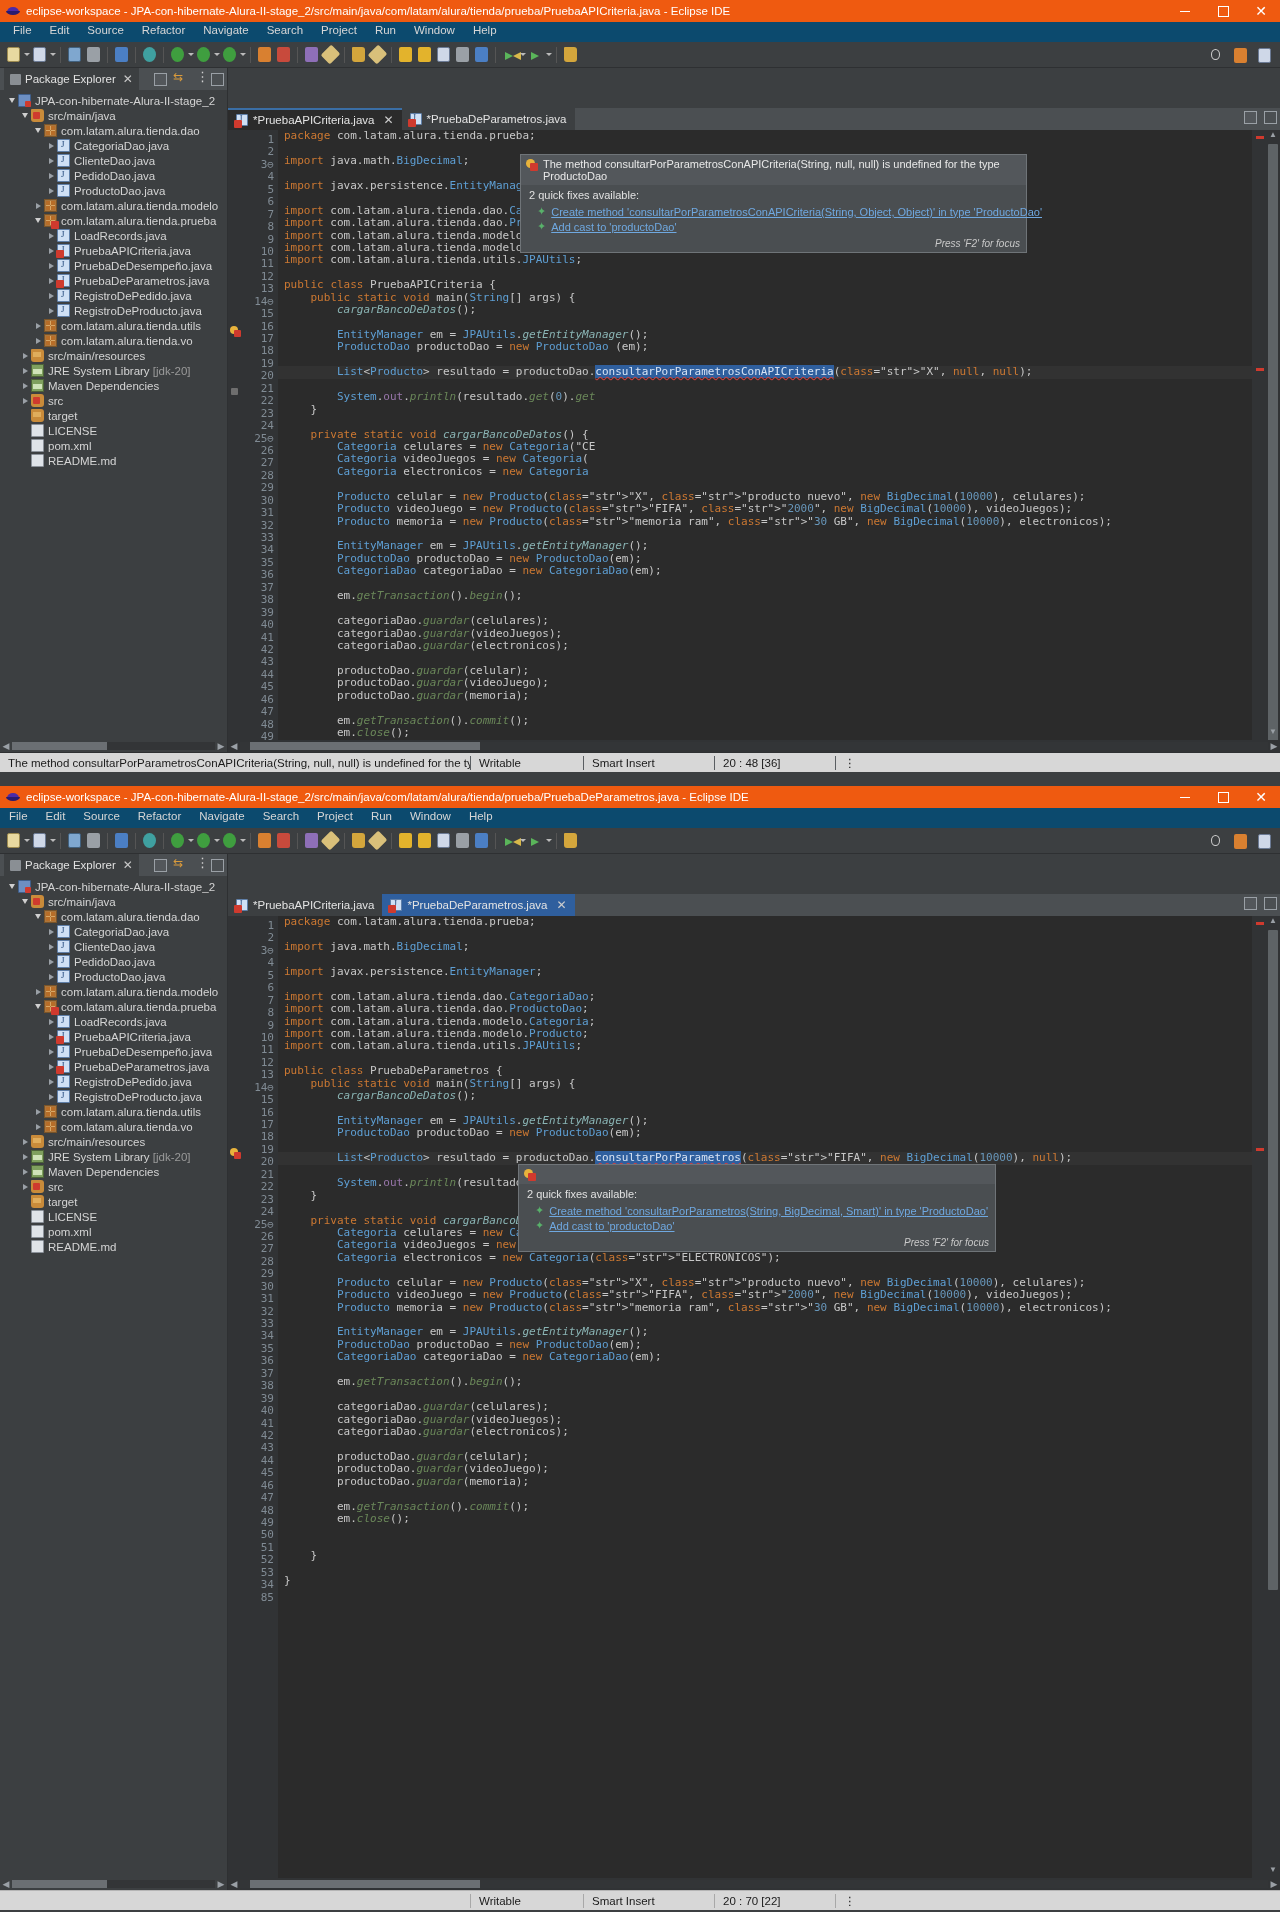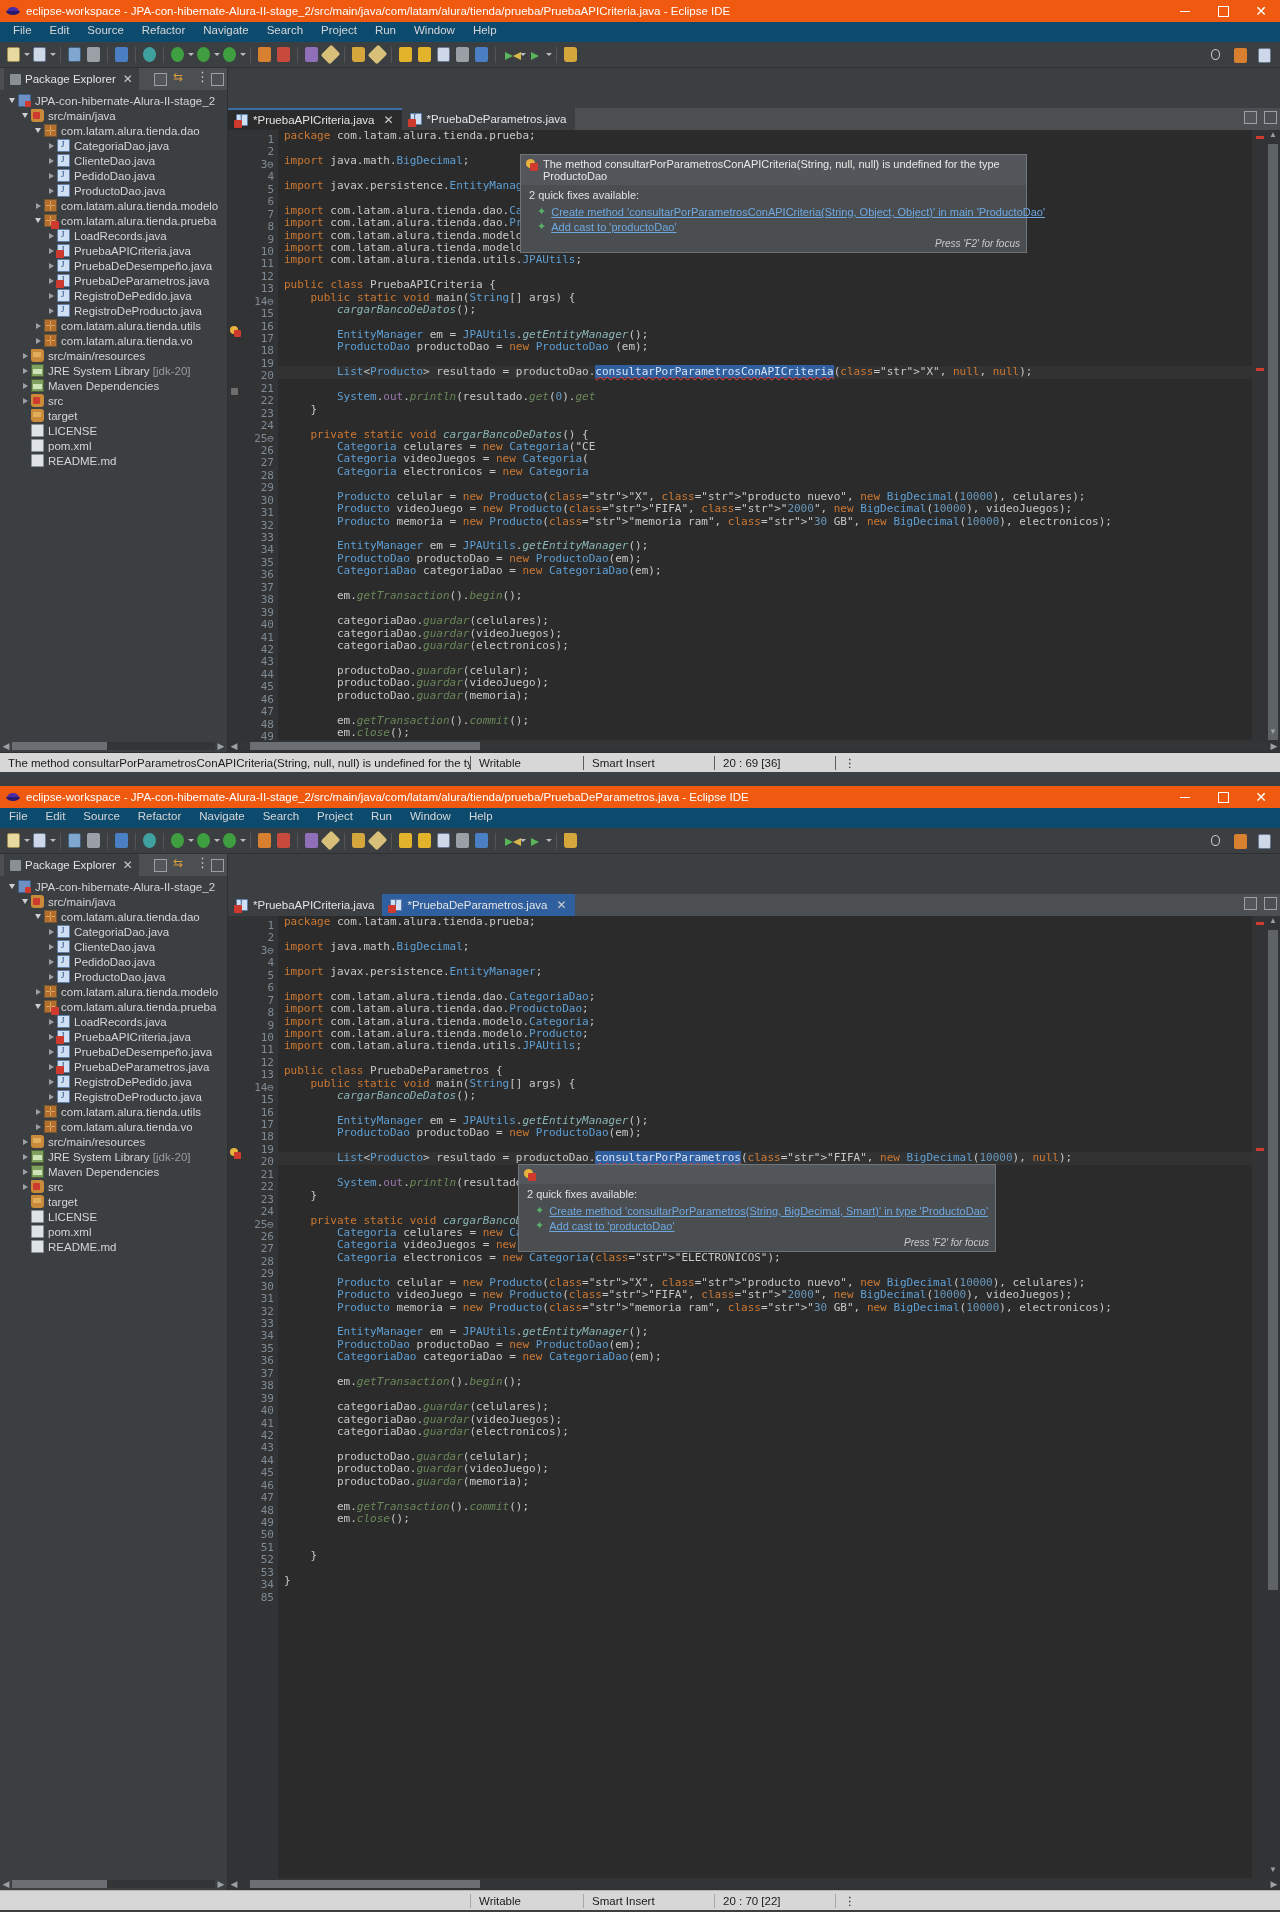--- a/index.html
+++ b/index.html
@@ -621,21 +621,21 @@
 
         <div class="tooltip" style="left:292px; top:24px; width:507px;">
           <div class="tt-head">
             <span class="tt-err-ic"></span>
             <span>The method consultarPorParametrosConAPICriteria(String, null, null) is undefined for the type ProductoDao</span>
           </div>
           <div class="tt-body">
             <div class="tt-count">2 quick fixes available:</div>
             <div class="tt-fix">
               <span class="bullet">✦</span>
-              <span class="lnk">Create method 'consultarPorParametrosConAPICriteria(String, Object, Object)' in main 'ProductoDao'</span>
+              <span class="lnk">Create method 'consultarPorParametrosConAPICriteria(String, Object, Object)' in type 'ProductoDao'</span>
             </div>
             <div class="tt-fix">
               <span class="bullet">✦</span>
               <span class="lnk">Add cast to 'productoDao'</span>
             </div>
           </div>
           <div class="tt-foot">Press 'F2' for focus</div>
         </div>
       </div>
 
@@ -649,21 +649,21 @@
     </div>
   </div>
 
   <div class="statusbar sb-err">
     <span class="sb-seg" style="max-width:470px;overflow:hidden;">The method consultarPorParametrosConAPICriteria(String, null, null) is undefined for the type ProductoDao</span>
     <span class="sb-div"></span>
     <span class="sb-seg" style="width:112px;">Writable</span>
     <span class="sb-div"></span>
     <span class="sb-seg" style="width:130px;">Smart Insert</span>
     <span class="sb-div"></span>
-    <span class="sb-seg" style="width:120px;">20 : 69 [36]</span>
+    <span class="sb-seg" style="width:120px;">20 : 48 [36]</span>
     <span class="sb-div"></span>
     <span class="sb-seg" style="width:20px;">⋮</span>
     <span class="sb-grow"></span>
   </div>
 </div>
 
 <div class="window win-bottom">
 
   <div class="titlebar two">
     <span class="tb-icon"></span>

